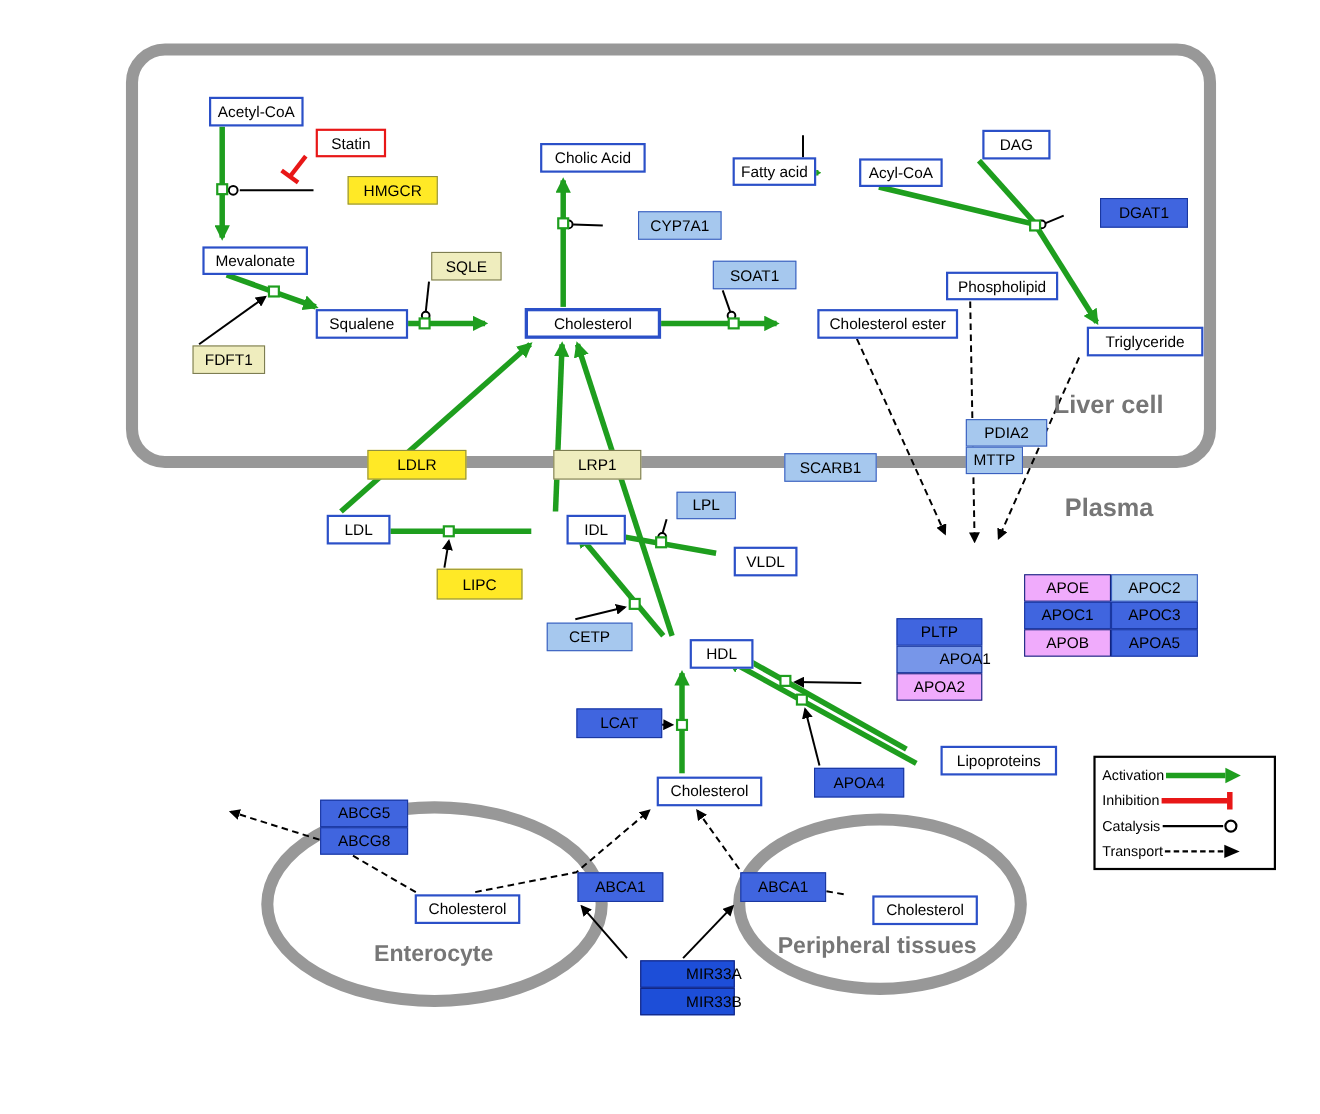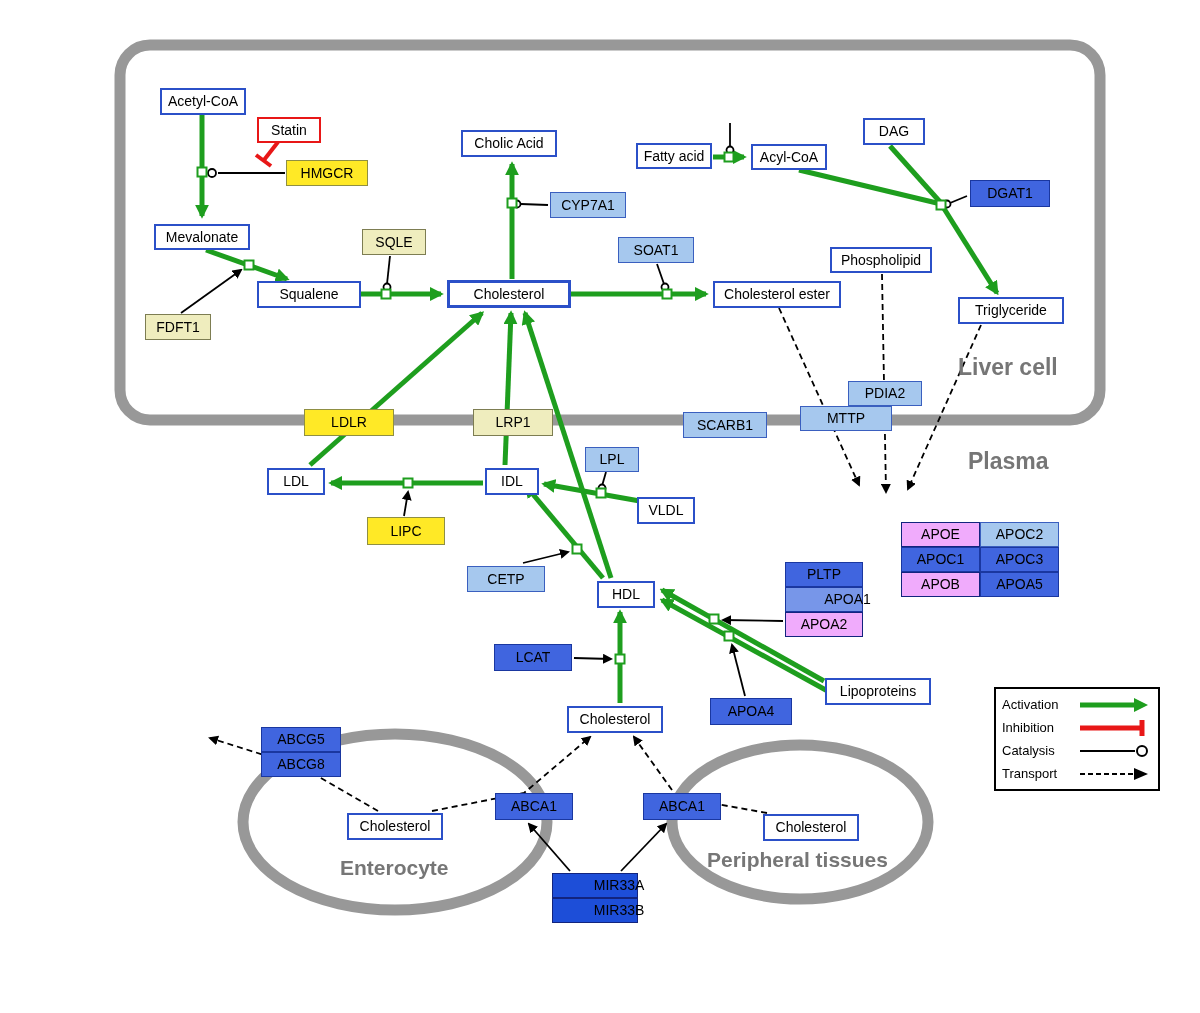--- a/index.html
+++ b/index.html
@@ -1,39 +1,39 @@
 <!DOCTYPE html>
 <html><head>
 <meta charset="utf-8">
 <style>
   html,body{margin:0;padding:0;background:#fff;}
   #canvas{position:relative;width:1200px;height:1013px;background:#fff;overflow:hidden;
           font-family:"Liberation Sans",sans-serif;}
   #edges{position:absolute;left:0;top:0;width:1200px;height:1013px;}
   .node{position:absolute;display:flex;align-items:center;justify-content:center;
         box-sizing:border-box;font-size:14px;color:#000;text-align:center;
-        white-space:nowrap;background:#fff;line-height:1.15;}
+        white-space:nowrap;background:#fff;line-height:1.15;margin-left:30px;}
   .metab{border:2px solid #2B50C8;}
   .metab-bold{border:3px solid #2B50C8;}
   .statin{border:2px solid #E81717;}
   .yellow{background:#FFE926;border:1px solid #8f8f43;}
   .cream{background:#EFEDBE;border:1px solid #7d7d52;}
   .lblue{background:#A6C8EE;border:1px solid #3A5FBF;}
   .mblue{background:#5C7FE4;border:1px solid #1A37A0;}
   .blue{background:#4065DF;border:1px solid #1A37A0;}
   .dblue{background:#f0abfc;border:1px solid #12247e;}
   .bblue{background:#1d4ed8;border:1px solid #12247e;padding-left:48px;}
   .apoa1bg{background:#7796E9;border:1px solid #1A37A0;padding-left:47px;}
   .wrap{white-space:normal;}
   .cmplabel{position:absolute;font-weight:bold;color:#767676;}
   .big{font-size:23px;}
   .med{font-size:21px;}
   #legend{position:absolute;left:994px;top:687px;width:166px;height:104px;border:2px solid #000;
           background:#fff;box-sizing:border-box;padding:4px 6px;display:flex;flex-direction:column;justify-content:space-around;}
-  .lrow{display:flex;align-items:center;justify-content:space-between;height:20px;}
+  .lrow{display:flex;align-items:center;justify-content:flex-start;height:20px;}
   .lrow span{font-size:13px;color:#000;}
 </style>
 </head>
 <body>
 
 <div id="canvas">
 
   <svg id="edges" width="1200" height="1013" viewBox="0 0 1200 1013">
     <defs>
       <marker id="ga" viewBox="0 0 10 10" refX="8" refY="5" markerWidth="14" markerHeight="14" orient="auto" markerUnits="userSpaceOnUse">
@@ -126,38 +126,38 @@
       <rect x="615.5" y="654.5" width="9" height="9"></rect>
     </g>
   </svg>
 
   <div class="node metab" style="left:160px;top:88px;width:86px;height:27px">Acetyl-CoA</div>
   <div class="node statin" style="left:257px;top:117px;width:64px;height:26px">Statin</div>
   <div class="node yellow" style="left:286px;top:160px;width:82px;height:26px">HMGCR</div>
   <div class="node metab" style="left:154px;top:224px;width:96px;height:26px">Mevalonate</div>
   <div class="node cream" style="left:362px;top:229px;width:64px;height:26px">SQLE</div>
   <div class="node cream" style="left:145px;top:314px;width:66px;height:26px">FDFT1</div>
-  <div class="node metab" style="left:257px;top:281px;width:104px;height:27px">Squalene</div>
+  <div class="node metab" style="left:257px;top:281px;width:84px;height:27px">Squalene</div>
   <div class="node metab-bold" style="left:447px;top:280px;width:124px;height:28px">Cholesterol</div>
   <div class="node metab" style="left:461px;top:130px;width:96px;height:27px">Cholic Acid</div>
   <div class="node lblue" style="left:550px;top:192px;width:76px;height:26px">CYP7A1</div>
   <div class="node lblue" style="left:618px;top:237px;width:76px;height:26px">SOAT1</div>
   <div class="node metab" style="left:713px;top:281px;width:128px;height:27px">Cholesterol ester</div>
   <div class="node metab" style="left:636px;top:143px;width:76px;height:26px">Fatty acid</div>
   <div class="node metab" style="left:751px;top:144px;width:76px;height:26px">Acyl-CoA</div>
   <div class="node metab" style="left:863px;top:118px;width:62px;height:27px">DAG</div>
   <div class="node blue" style="left:970px;top:180px;width:80px;height:27px">DGAT1</div>
   <div class="node metab" style="left:830px;top:247px;width:102px;height:26px">Phospholipid</div>
   <div class="node metab" style="left:958px;top:297px;width:106px;height:27px">Triglyceride</div>
 
   <div class="node yellow" style="left:304px;top:409px;width:90px;height:27px">LDLR</div>
   <div class="node cream" style="left:473px;top:409px;width:80px;height:27px">LRP1</div>
   <div class="node lblue" style="left:683px;top:412px;width:84px;height:26px">SCARB1</div>
   <div class="node lblue" style="left:848px;top:381px;width:74px;height:25px">PDIA2</div>
-  <div class="node lblue" style="left:800px;top:406px;width:92px;height:25px">MTTP</div>
+  <div class="node lblue" style="left:848px;top:406px;width:52px;height:25px">MTTP</div>
 
   <div class="node metab" style="left:267px;top:468px;width:58px;height:27px">LDL</div>
   <div class="node metab" style="left:485px;top:468px;width:54px;height:27px">IDL</div>
   <div class="node lblue" style="left:585px;top:447px;width:54px;height:25px">LPL</div>
   <div class="node metab" style="left:637px;top:497px;width:58px;height:27px">VLDL</div>
   <div class="node yellow" style="left:367px;top:517px;width:78px;height:28px">LIPC</div>
   <div class="node lblue" style="left:467px;top:566px;width:78px;height:26px">CETP</div>
   <div class="node metab" style="left:597px;top:581px;width:58px;height:27px">HDL</div>
   <div class="node blue" style="left:785px;top:562px;width:78px;height:25px">PLTP</div>
   <div class="node apoa1bg" style="left:785px;top:587px;width:78px;height:25px">APOA1</div>

